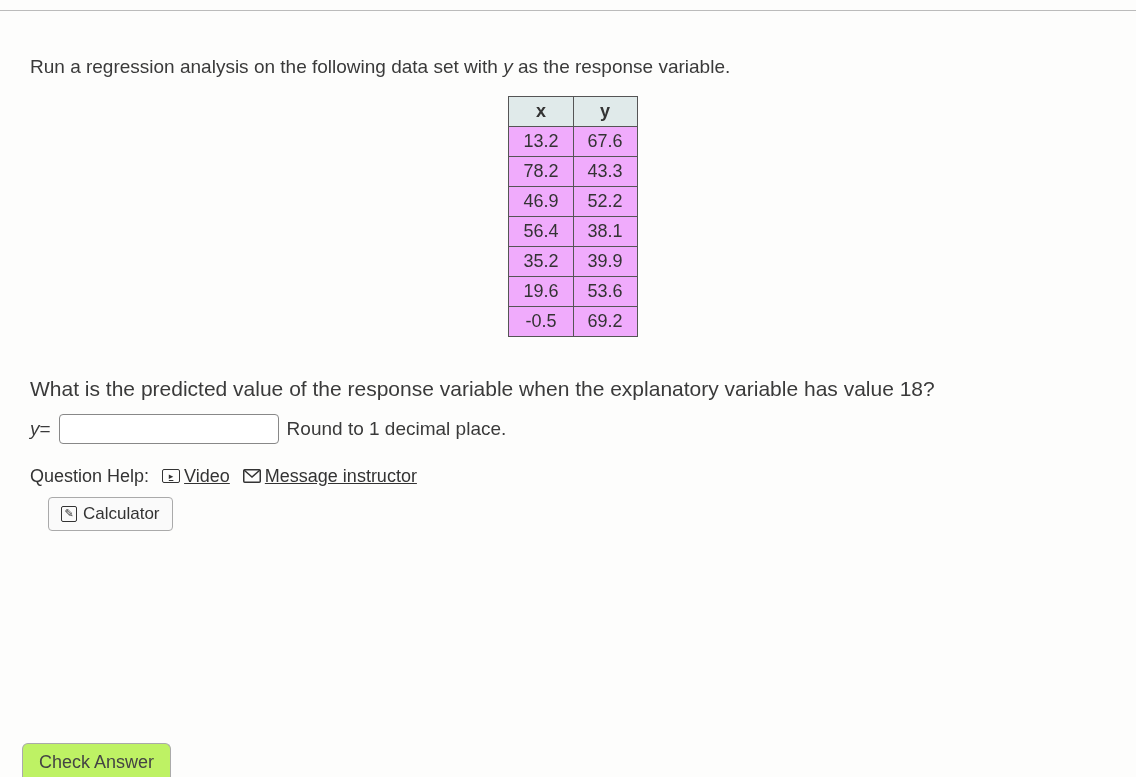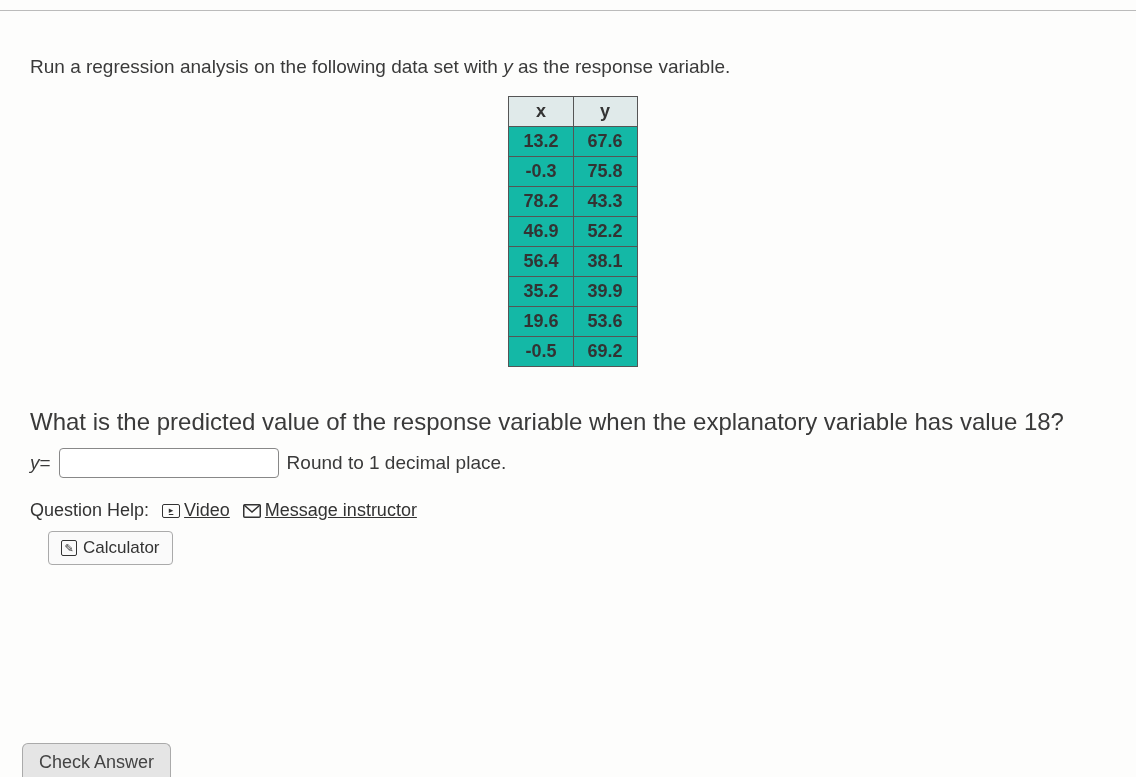--- a/index.html
+++ b/index.html
@@ -34,25 +34,24 @@
     border: 1px solid #555;
     padding: 4px 14px;
     text-align: center;
     min-width: 58px;
   }
   .data-table th {
     background: #e0eaea;
     font-weight: bold;
   }
   .data-table td {
-    background: #14b8a6;
-    font-weight: bold;
+    background: #f0abfc;
   }
   .question-text {
-    font-size: 24px;
+    font-size: 21px;
     color: #3a3a3a;
     line-height: 1.55;
     margin-bottom: 8px;
   }
   .answer-row {
     display: flex;
     align-items: center;
     font-size: 19px;
     color: #3a3a3a;
     margin-bottom: 22px;
@@ -117,21 +116,21 @@
     align-items: center;
     justify-content: center;
     font-size: 11px;
     line-height: 1;
     color: #333;
   }
   .check-btn {
     display: inline-block;
     border: 1px solid #aaa;
     border-bottom: none;
-    background: #e5e5e5;
+    background: #bef264;
     border-radius: 6px 6px 0 0;
     padding: 8px 16px 4px 16px;
     font-size: 18px;
     color: #444;
     cursor: pointer;
     margin-left: 22px;
     position: absolute;
     bottom: 0;
   }
   .envelope-icon svg { display: block; }
@@ -151,24 +150,20 @@
     <thead>
       <tr>
         <th>x</th>
         <th>y</th>
       </tr>
     </thead>
     <tbody>
       <tr>
           <td>13.2</td>
           <td>67.6</td>
-        </tr>
-      <tr>
-          <td>-0.3</td>
-          <td>75.8</td>
         </tr>
       <tr>
           <td>78.2</td>
           <td>43.3</td>
         </tr>
       <tr>
           <td>46.9</td>
           <td>52.2</td>
         </tr>
       <tr>

